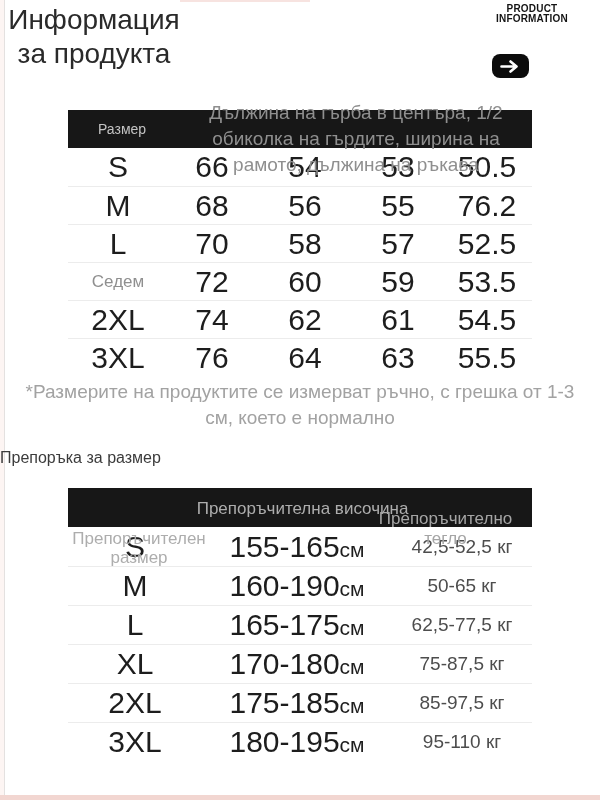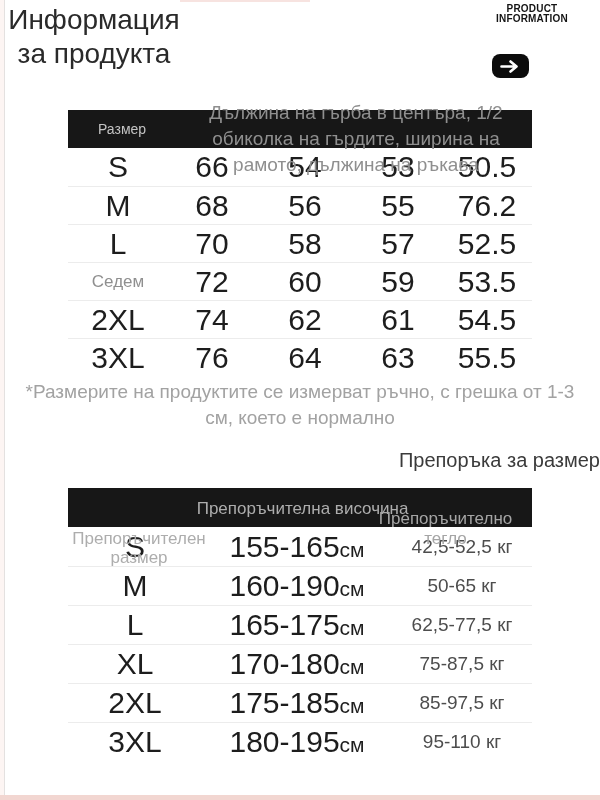--- a/index.html
+++ b/index.html
@@ -41,22 +41,22 @@
   
   .t1{position:absolute;left:68px;top:148px;width:464px;}
   .t1row{display:grid;grid-template-columns:100px 88px 98px 88px 90px;height:38px;
          align-items:center;text-align:center;box-sizing:border-box;font-size:30px;color:#1d1d1d;}
   .t1row + .t1row{border-top:1px solid #ececec;}
   .gray-size{font-size:17px;color:#8f8f8f;}
 
   
   .note{position:absolute;left:20px;top:379px;width:560px;text-align:center;
         font-size:19px;line-height:26px;color:#a2a2a2;}
-  .rec-title{position:absolute;left:0;top:449px;width:600px;text-align:right;
-             font-size:20px;color:#3b3b3b;}
+  .rec-title{position:absolute;left:0;top:449px;width:600px;text-align:left;
+             font-size:16px;color:#3b3b3b;}
 
   
   .t2{position:absolute;left:68px;top:527px;width:464px;}
   .t2row{display:grid;grid-template-columns:134px 190px 140px;height:39px;
          align-items:center;text-align:center;box-sizing:border-box;}
   .t2row + .t2row{border-top:1px solid #ececec;}
   .t2size{font-size:30px;color:#1d1d1d;}
   .t2height{font-size:30px;color:#1d1d1d;}
   .t2height .unit{font-size:21px;}
   .t2weight{font-size:19px;color:#4d4d4d;}

